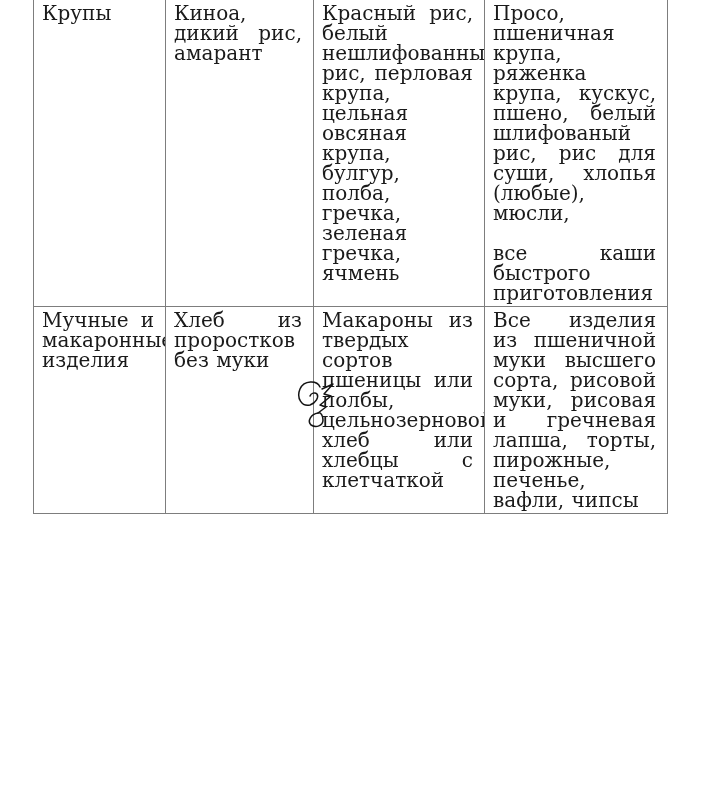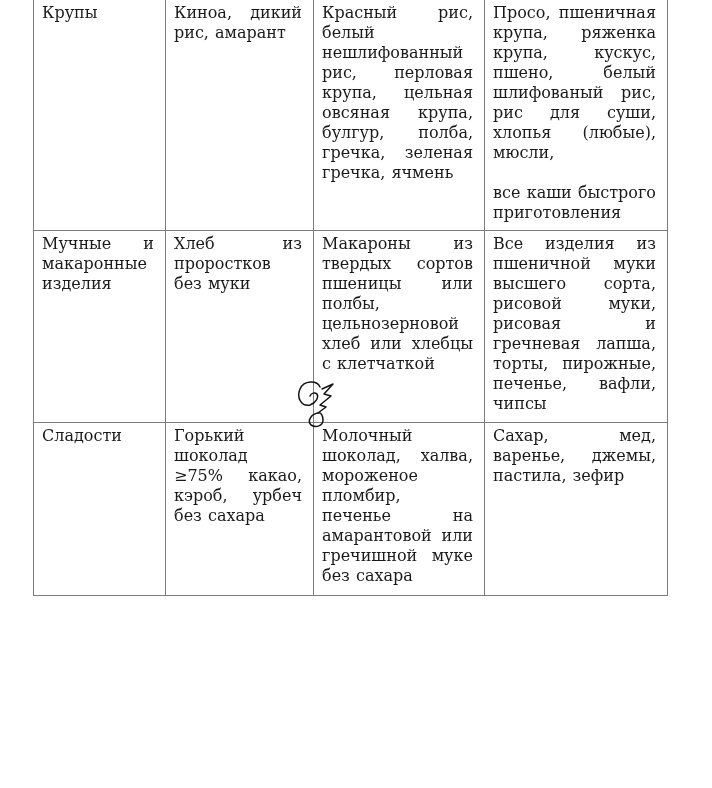--- a/index.html
+++ b/index.html
@@ -19,21 +19,21 @@
     left: 33px;
     top: 0;
     width: 634px;
     border-collapse: collapse;
     table-layout: fixed;
   }
   table.food-table td {
     border: 1px solid #7d7d7d;
     vertical-align: top;
     padding: 3px 11px 3px 8px;
-    font-size: 16px;
+    font-size: 20px;
     line-height: 20px;
     color: #1a1a1a;
     text-align: justify;
     white-space: pre-wrap;
     overflow: hidden;
     word-spacing: 1px;
   }
   table.food-table tr.row-first td {
     border-top: none;
   }
@@ -70,26 +70,20 @@
       <td>Просо, пшеничная крупа, ряженка крупа, кускус, пшено, белый шлифованый рис, рис для суши, хлопья (любые), мюсли,
 
 все каши быстрого приготовления</td>
     </tr>
     <tr class="h-r2">
       <td>Мучные и макаронные изделия</td>
       <td>Хлеб из проростков без муки</td>
       <td>Макароны из твердых сортов пшеницы или полбы, цельнозерновой хлеб или хлебцы с клетчаткой</td>
       <td>Все изделия из пшеничной муки высшего сорта, рисовой муки, рисовая и гречневая лапша, торты, пирожные, печенье, вафли, чипсы</td>
     </tr>
-    <tr class="h-r5">
-      <td>Сладости</td>
-      <td>Горький шоколад ≥75% какао, кэроб, урбеч без сахара</td>
-      <td>Молочный шоколад, халва, мороженое пломбир, печенье на амарантовой или гречишной муке без сахара</td>
-      <td>Сахар, мед, варенье, джемы, пастила, зефир</td>
-    </tr>
   </tbody>
 </table>
 
 <svg class="scribble" viewBox="0 0 44 52" xmlns="http://www.w3.org/2000/svg">
   <g fill="none" stroke="#141414" stroke-width="1.5" stroke-linecap="round" stroke-linejoin="round">
     <path d="M 27,10 C 24,3 11,3 7,12 C 3,21 9,30 17,28 C 23,26 26,20 24,17 C 22,15 18,16 17,19"></path>
     <path d="M 29,12 L 40,7 L 31,17 L 38,19 L 27,28 L 33,30 L 25,36"></path>
     <path d="M 25,36 C 18,37 14,44 18,48 C 23,51 30,49 30,43 C 30,39 28,35 25,36"></path>
   </g>
 </svg>

